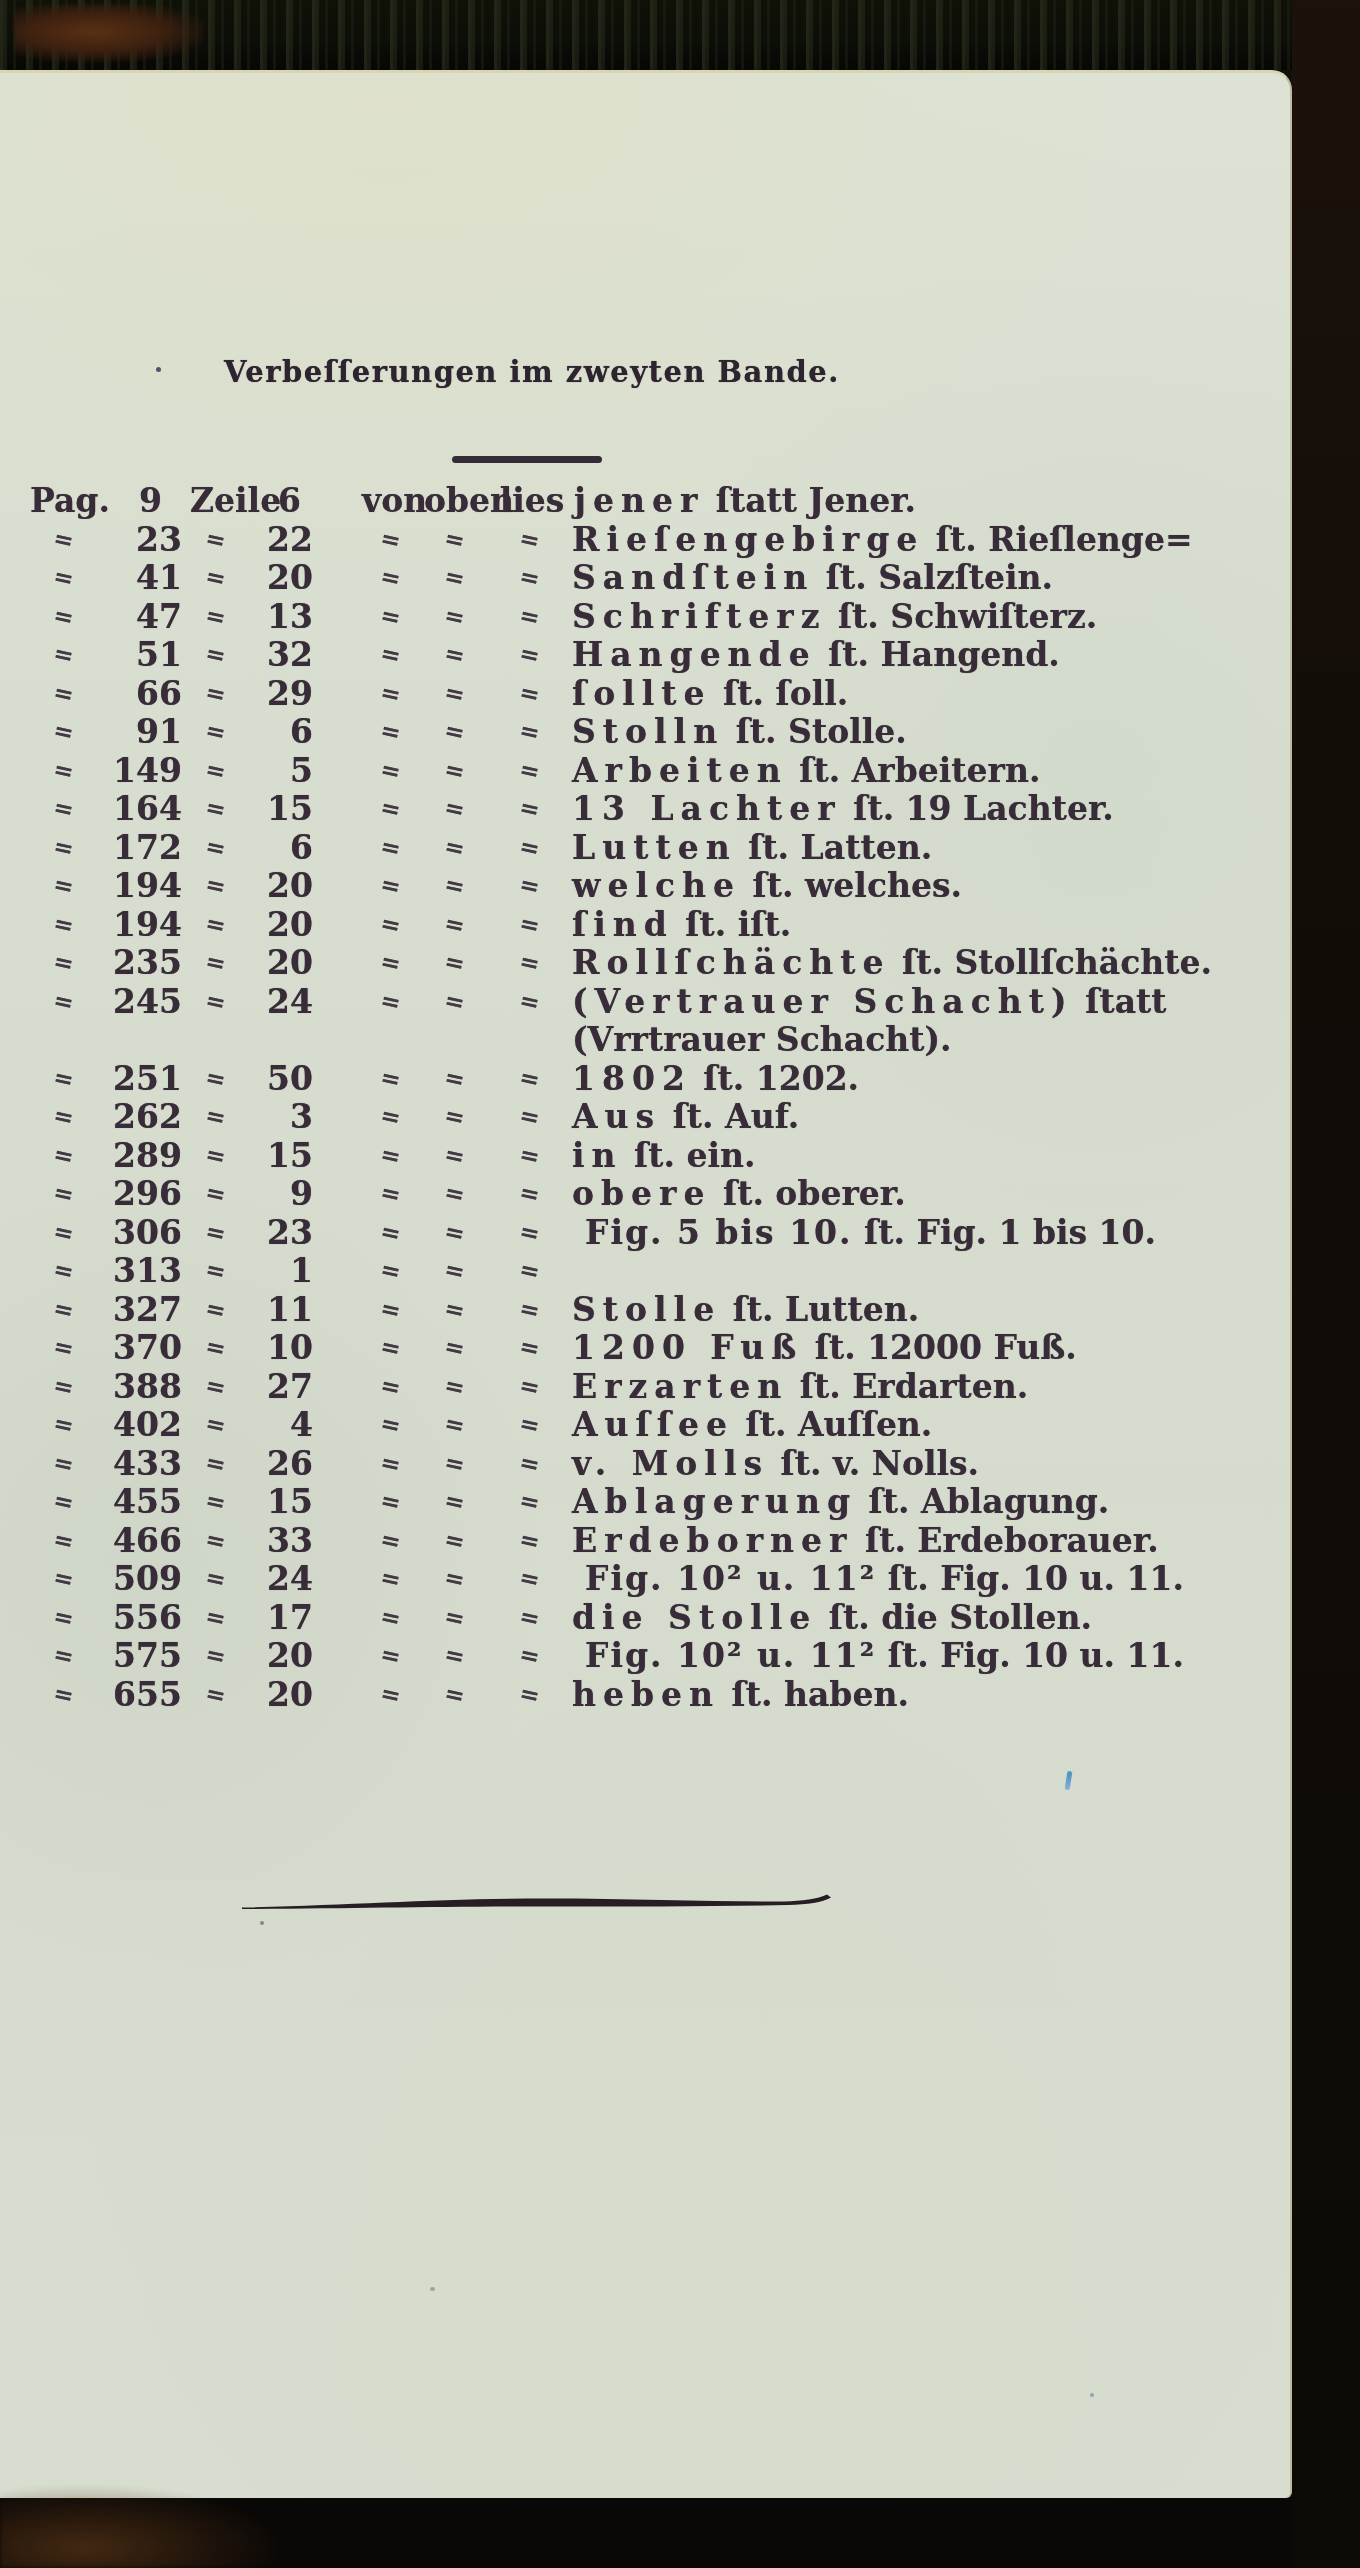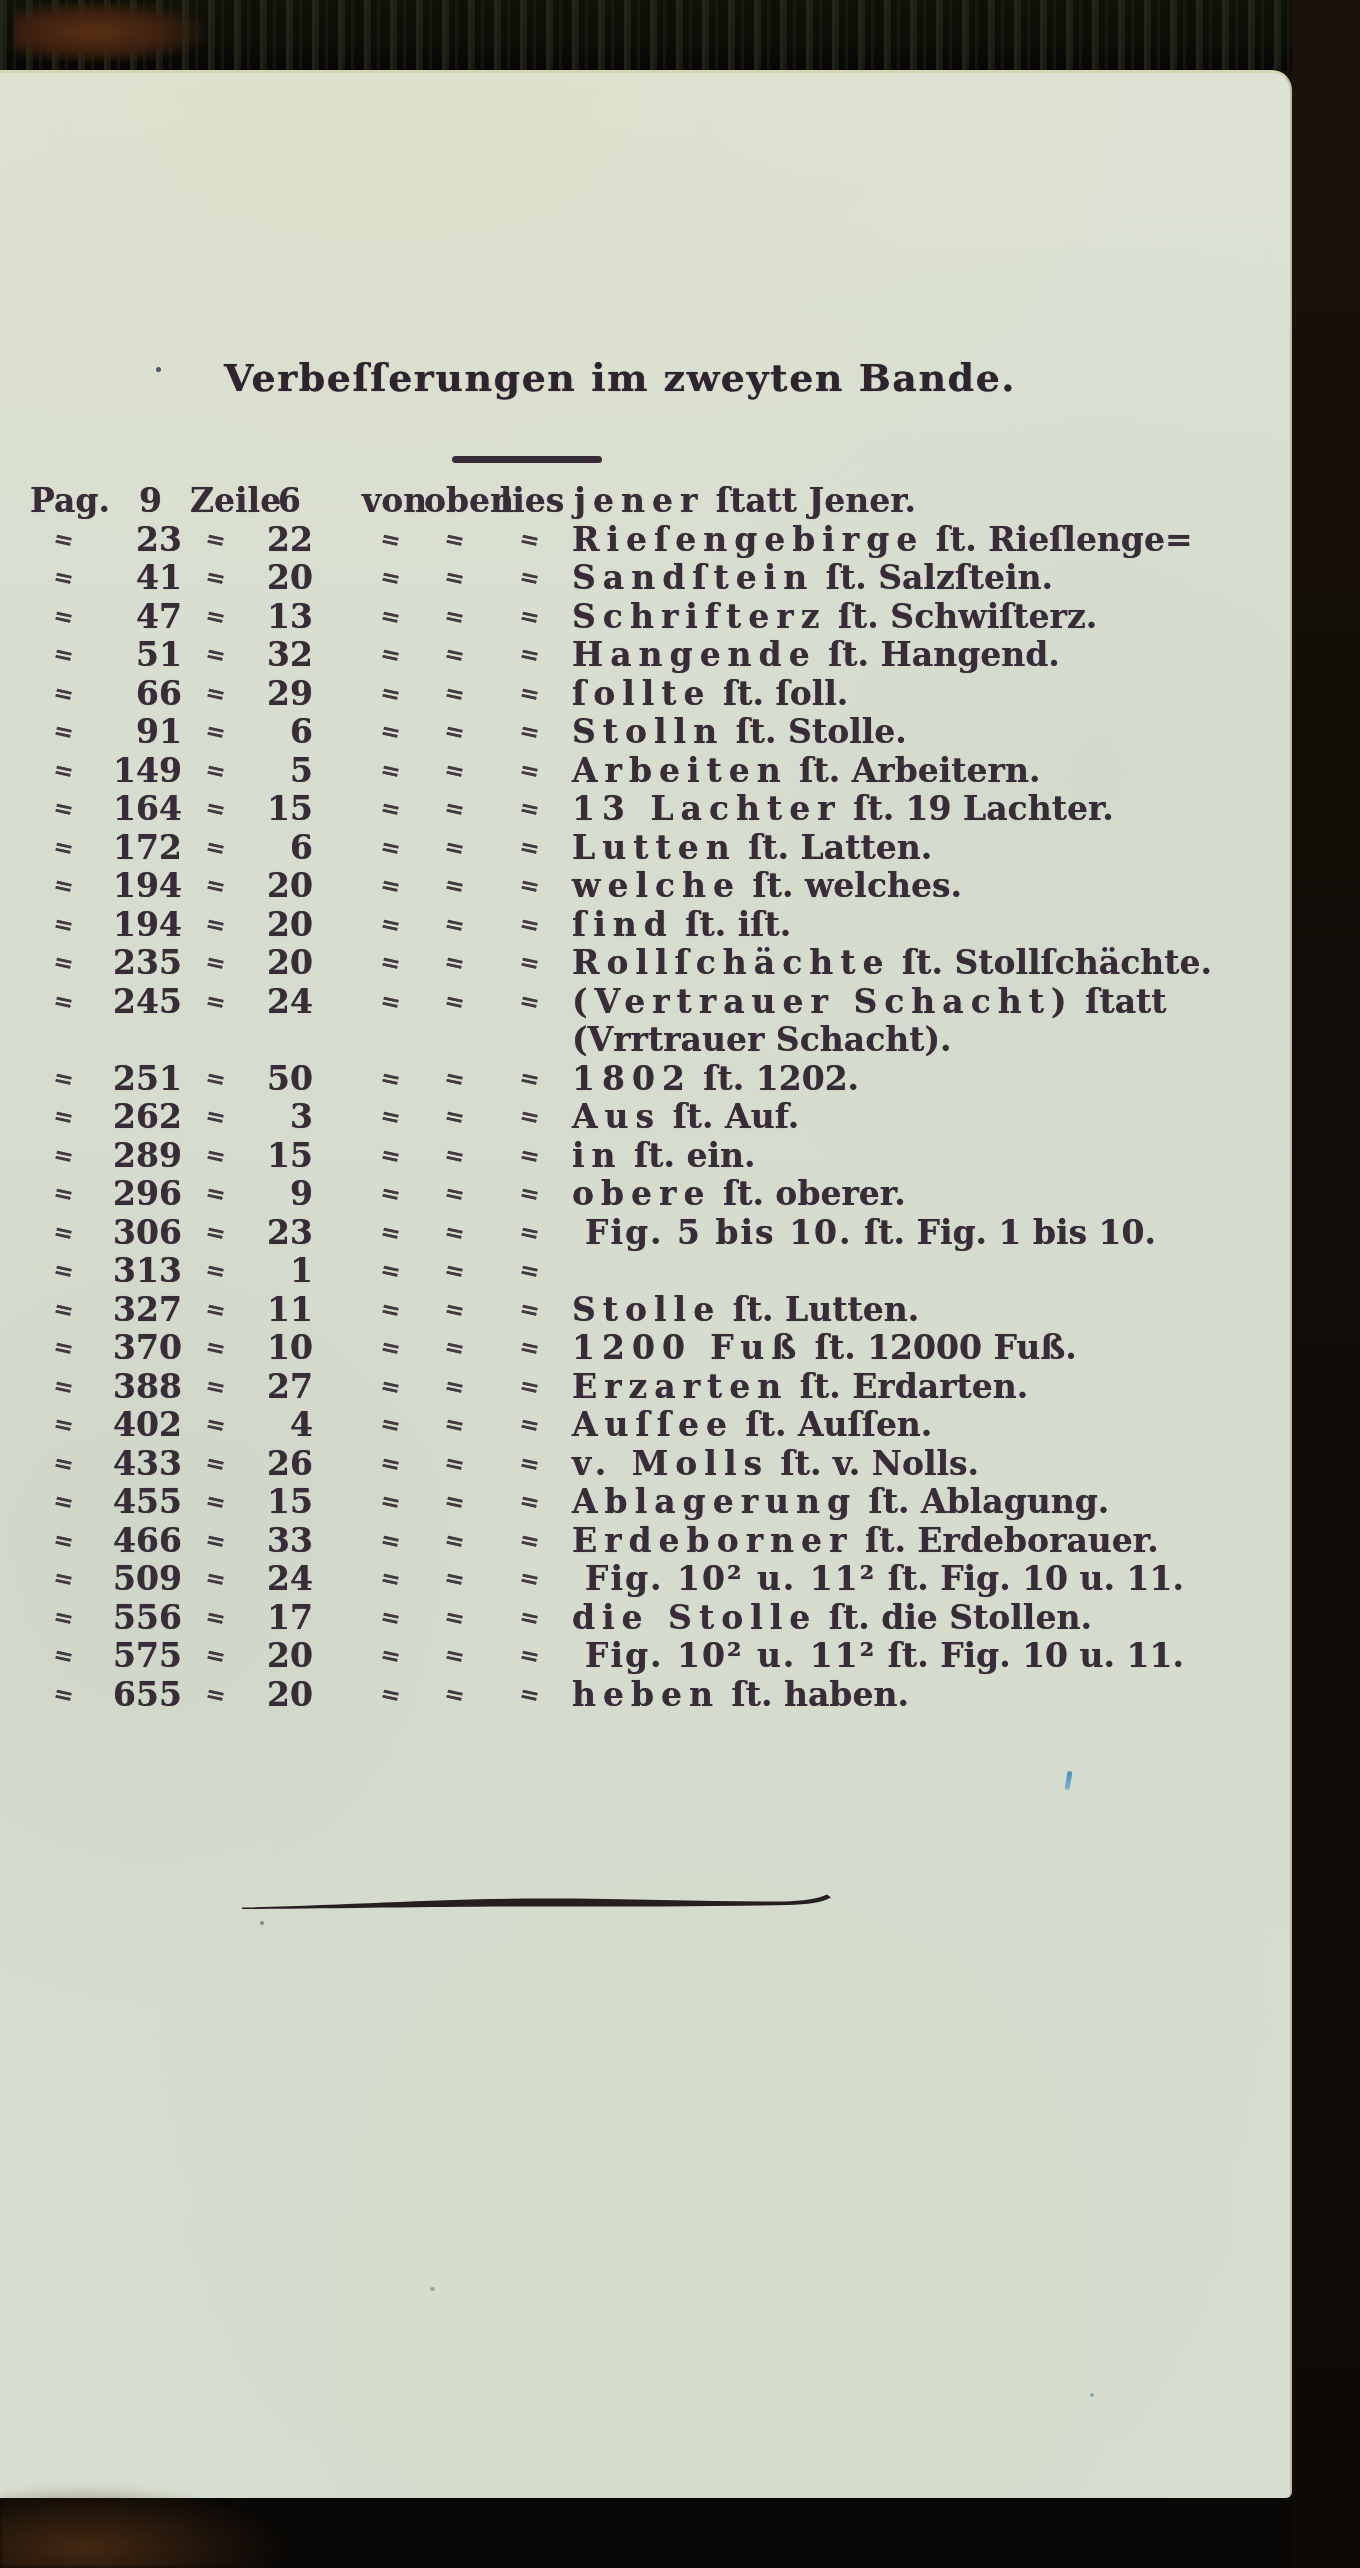--- a/index.html
+++ b/index.html
@@ -43,21 +43,21 @@
     background:
       radial-gradient(140% 50% at 30% 0%, rgba(225,218,172,.22), rgba(225,218,172,0) 42%),
       radial-gradient(55% 35% at 85% 28%, rgba(176,196,186,.14), rgba(176,196,186,0) 62%),
       radial-gradient(50% 30% at 12% 62%, rgba(160,180,158,.12), rgba(160,180,158,0) 60%),
       radial-gradient(70% 40% at 55% 90%, rgba(214,220,200,.5), rgba(214,220,200,0) 70%),
       linear-gradient(180deg,#dde2d4 0%,#d8decf 28%,#d5dbcd 58%,#d7ddcf 100%);
   }
 
   .title{
     position:absolute;left:224px;top:282px;margin:0;
-    font-size:38px;font-weight:700;letter-spacing:1.5px;color:#2e2430;
+    font-size:29px;font-weight:700;letter-spacing:1.5px;color:#2e2430;
     white-space:nowrap;text-shadow:0 0 .8px rgba(46,36,48,.8);
   }
   .title-rule{
     position:absolute;left:452px;top:383px;width:150px;height:7px;
     background:#352c37;border-radius:4px;
   }
 
   
   .errata{
     position:absolute;left:28px;top:408px;width:1240px;

